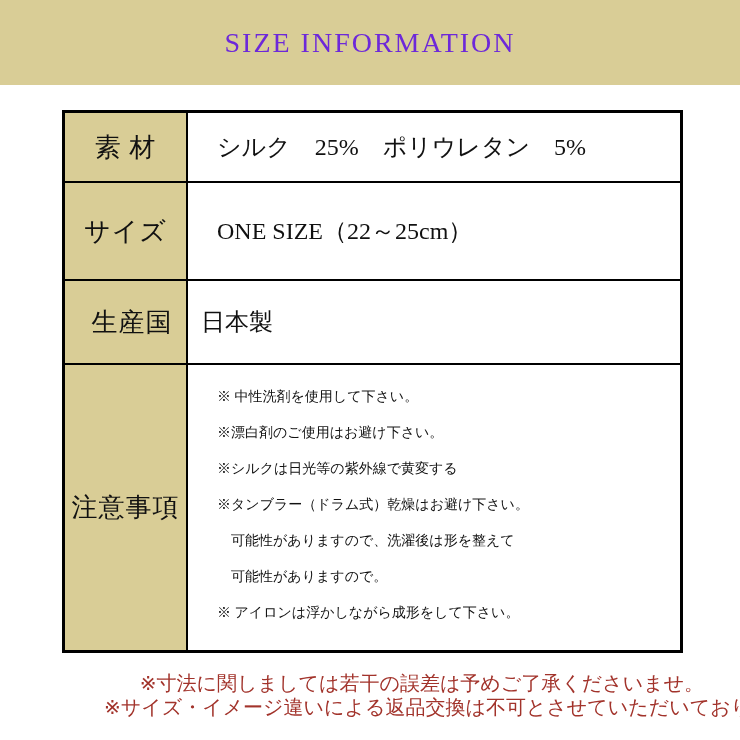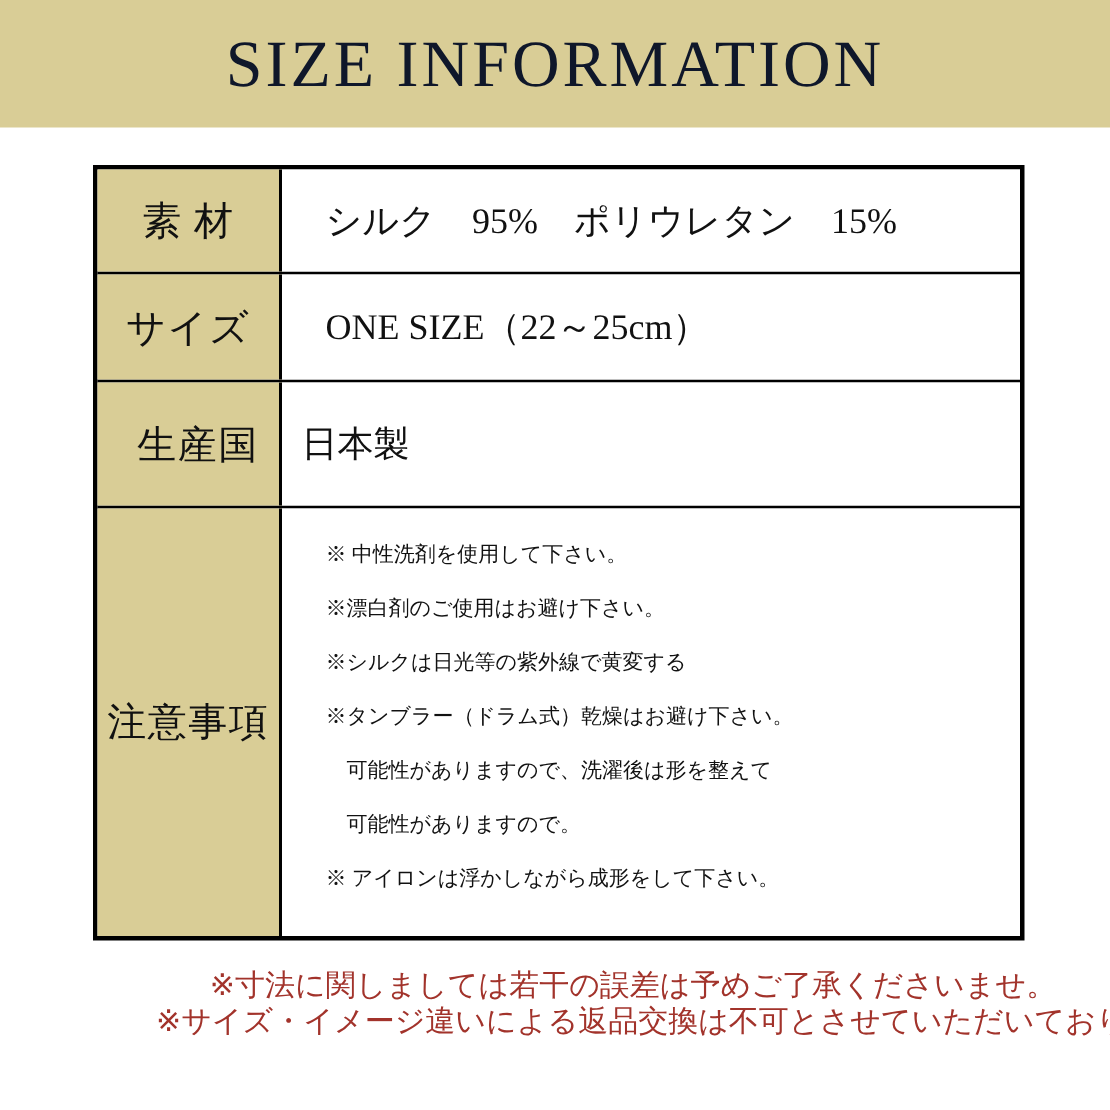--- a/index.html
+++ b/index.html
@@ -10,22 +10,22 @@
     color: #111111;
     overflow: hidden;
   }
   
   .banner {
     width: 740px; height: 85px;
     background: #d9cd96;
     display: flex; align-items: center; justify-content: center;
   }
   .banner-title {
-    color: #0f172a;
-    font-size: 44px;
+    color: #6d28d9;
+    font-size: 28px;
     letter-spacing: 2px;
     font-weight: normal;
     white-space: nowrap;
   }
   
   .size-table {
     margin: 25px 0 0 62px;
     width: 621px;
     border: 3px solid #000000;
   }
@@ -41,21 +41,21 @@
     white-space: nowrap;
   }
   .td {
     flex: 1 1 auto;
     background: #ffffff;
     display: flex; align-items: center;
     padding-left: 29px;
     font-size: 24px;
   }
   .row-material .th, .row-material .td { height: 68px; }
-  .row-size .th, .row-size .td { height: 70px; }
+  .row-size .th, .row-size .td { height: 96px; }
   .row-country .th, .row-country .td { height: 82px; padding-left: 13px; }
   .row-notes .th, .row-notes .td { height: 285px; }
   .td.notes {
     display: block;
     padding-top: 14px;
     font-size: 14px;
     line-height: 36px;
   }
   .note-line { white-space: nowrap; }
   
@@ -73,21 +73,21 @@
 <body>
 
 <div class="banner">
   <h1 class="banner-title">SIZE INFORMATION</h1>
 </div>
 
 <div class="size-table">
 
   <div class="trow row-material">
     <div class="th">素 材</div>
-    <div class="td">シルク　95%　ポリウレタン　15%</div>
+    <div class="td">シルク　25%　ポリウレタン　5%</div>
   </div>
 
   <div class="trow row-size">
     <div class="th">サイズ</div>
     <div class="td">ONE SIZE（22～25cm）</div>
   </div>
 
   <div class="trow row-country">
     <div class="th">生産国</div>
     <div class="td">日本製</div>

